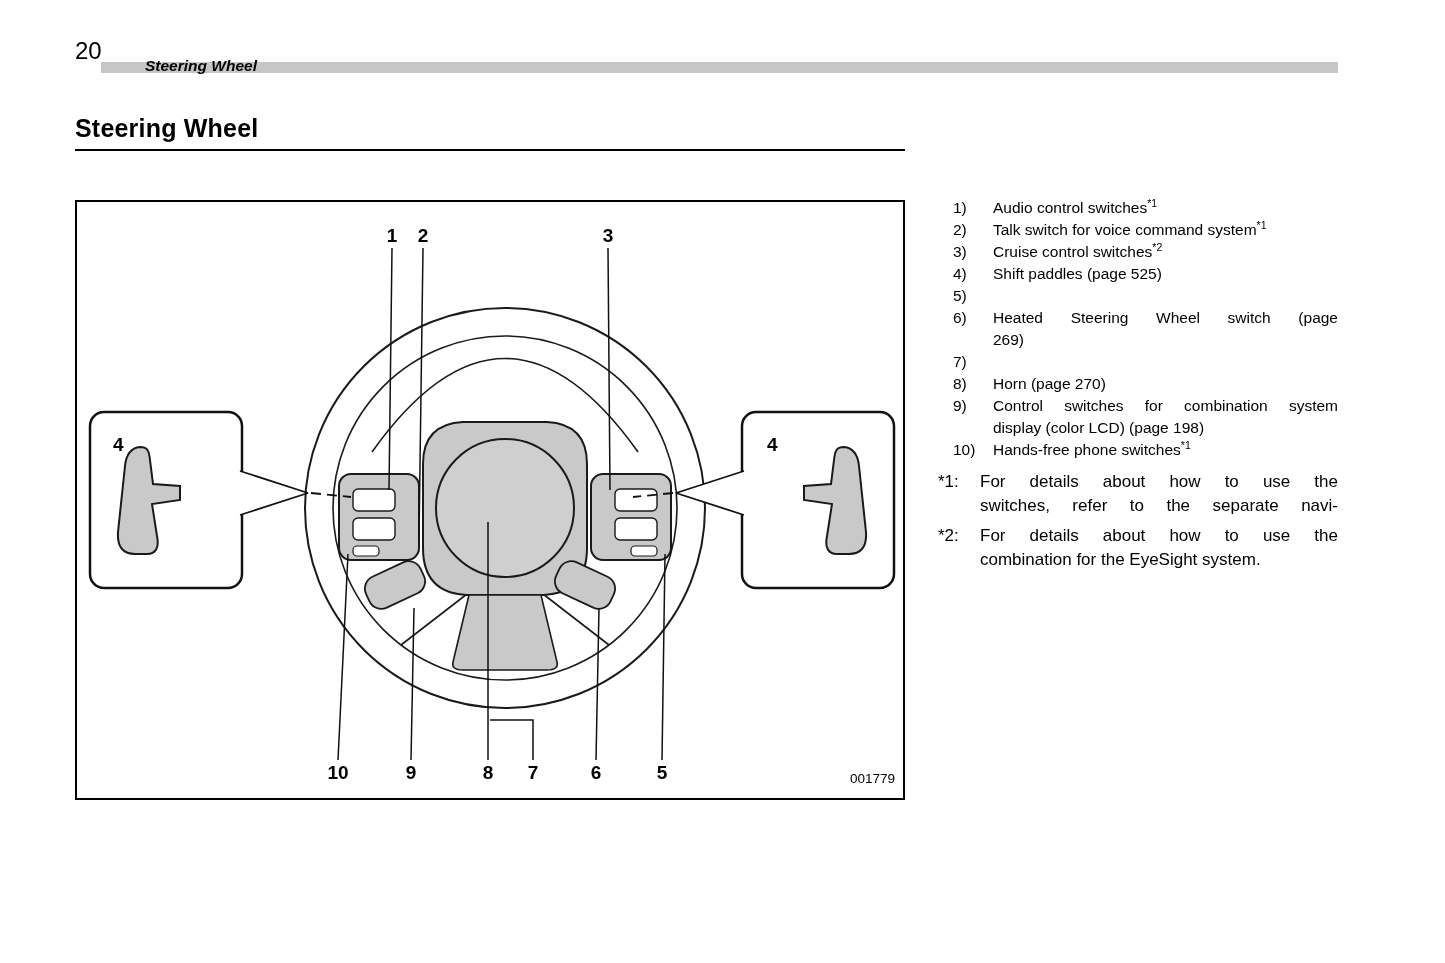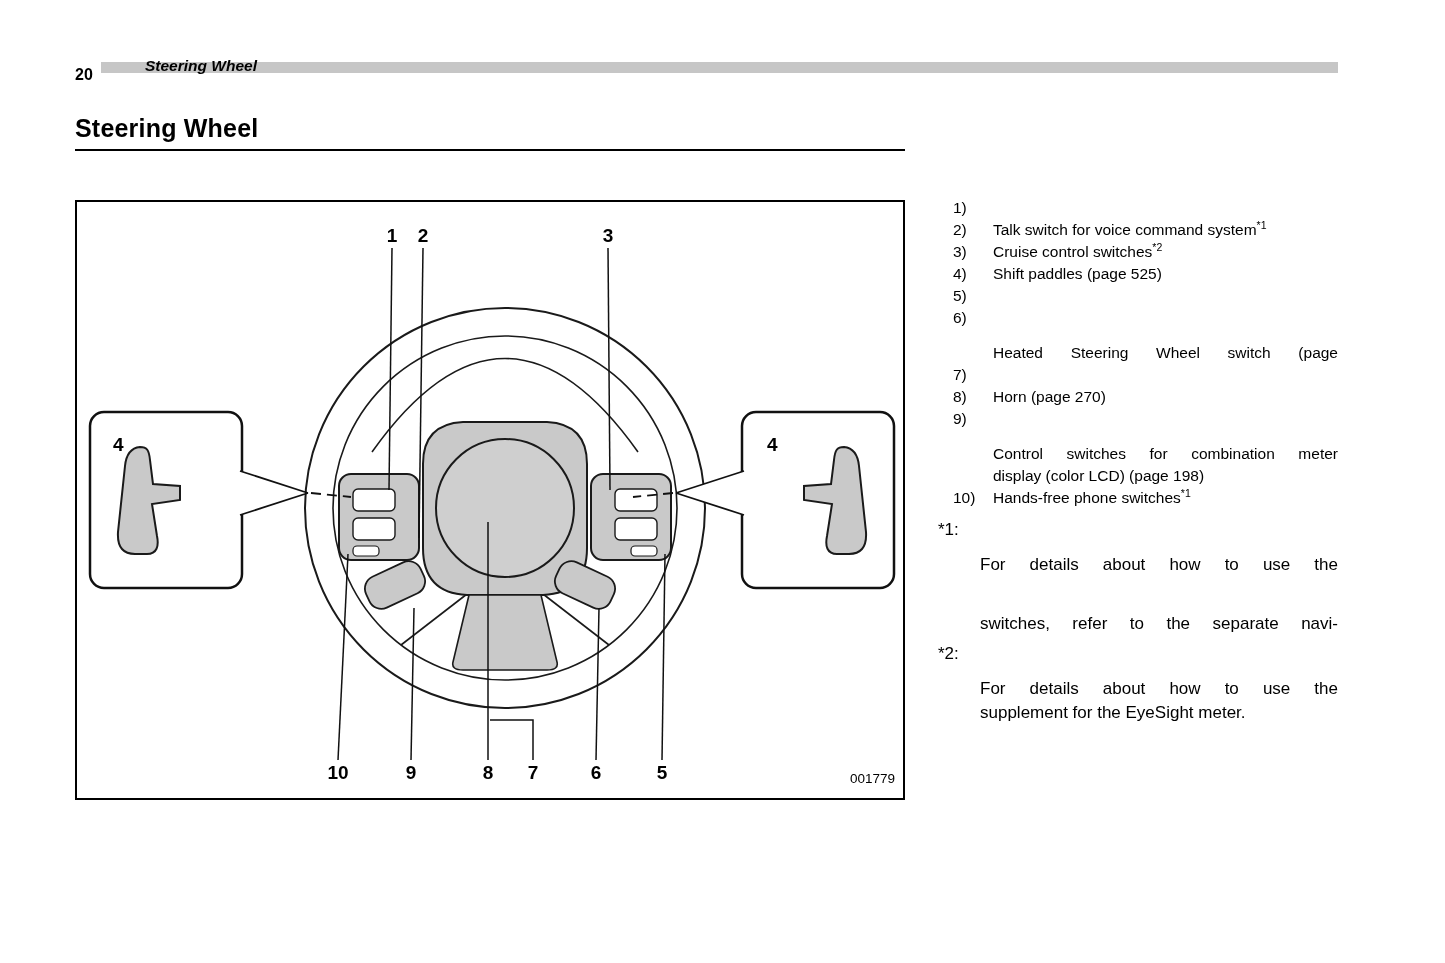--- a/index.html
+++ b/index.html
@@ -4,21 +4,21 @@
 <style>
   html,body { margin:0; padding:0; }
   body {
     width:1445px; height:963px; background:#ffffff; position:relative;
     font-family:"Liberation Sans","DejaVu Sans",sans-serif; color:#000;
     overflow:hidden;
   }
   .abs { position:absolute; }
 
   
-  #page-number { left:75px; top:66px; font-size:16px; font-weight:bold; z-index:3; }
+  #page-number { left:75px; top:37px; font-size:24px; font-weight:normal; z-index:3; }
   #header-bar  { left:101px; top:62px; width:1237px; height:11px; background:#c6c6c6; z-index:1; }
   #running-title { left:145px; top:57px; font-size:15.5px; font-weight:bold; font-style:italic; z-index:2; }
 
   
   #section-title { left:75px; top:114px; font-size:25px; font-weight:bold; letter-spacing:0.2px; }
   #section-rule  { left:75px; top:149px; width:830px; height:2px; background:#000; }
 
   
   #figure-panel {
     left:75px; top:200px; width:830px; height:600px;
@@ -29,21 +29,21 @@
     font-weight:bold; font-size:19px; fill:#000;
   }
   svg text.code { font-weight:normal; font-size:13.5px; }
 
   
   #legend-column { left:938px; top:197px; width:400px; }
   .li { display:flex; margin-left:15px; font-size:15.5px; line-height:22px; }
   .li .num { width:40px; flex:none; }
   .li .txt { flex:1; }
   .line { display:block; }
-  .fill { text-align:justify; text-align-last:justify;margin-top:35px; }
+  .fill { text-align:justify; text-align-last:justify; }
   sup { font-size:10.5px; line-height:0; }
 
   .note { display:flex; font-size:17px; line-height:24px; }
   .note .lbl { width:42px; flex:none; }
   .note .txt { flex:1; }
   #footnote-1 { margin-top:9px; }
   #footnote-2 { margin-top:6px; }
 </style>
 </head>
 <body>
@@ -119,20 +119,21 @@
     <text x="519" y="577" text-anchor="middle">6</text>
     <text x="585" y="577" text-anchor="middle">5</text>
     <text class="code" x="818" y="581" text-anchor="end">001779</text>
   </svg>
 </div>
 
 <div class="abs" id="legend-column">
 
   <div class="li">
     <span class="num">1)</span>
+    <span class="txt"><span>Audio control switches</span><sup>*1</sup></span>
   </div>
 
   <div class="li">
     <span class="num">2)</span>
     <span class="txt"><span>Talk switch for voice command system</span><sup>*1</sup></span>
   </div>
 
   <div class="li">
     <span class="num">3)</span>
     <span class="txt"><span>Cruise control switches</span><sup>*2</sup></span>
@@ -144,36 +145,37 @@
   </div>
 
   <div class="li">
     <span class="num">5)</span>
   </div>
 
   <div class="li">
     <span class="num">6)</span>
     <span class="txt">
       <span class="line fill">Heated Steering Wheel switch (page</span>
+      <span class="line">269)</span>
     </span>
   </div>
 
   <div class="li">
     <span class="num">7)</span>
   </div>
 
   <div class="li">
     <span class="num">8)</span>
     <span class="txt"><span>Horn (page 270)</span></span>
   </div>
 
   <div class="li">
     <span class="num">9)</span>
     <span class="txt">
-      <span class="line fill">Control switches for combination meter</span>
+      <span class="line fill">Control switches for combination system</span>
       <span class="line">display (color LCD) (page 198)</span>
     </span>
   </div>
 
   <div class="li">
     <span class="num">10)</span>
     <span class="txt"><span>Hands-free phone switches</span><sup>*1</sup></span>
   </div>
 
   <div class="note" id="footnote-1">
@@ -181,17 +183,17 @@
     <span class="txt">
       <span class="line fill">For details about how to use the</span>
       <span class="line fill">switches, refer to the separate navi-</span>
     </span>
   </div>
 
   <div class="note" id="footnote-2">
     <span class="lbl">*2:</span>
     <span class="txt">
       <span class="line fill">For details about how to use the</span>
-      <span class="line">supplement for the EyeSight meter.</span>
+      <span class="line">combination for the EyeSight system.</span>
     </span>
   </div>
 
 </div>
 
 </body></html>

